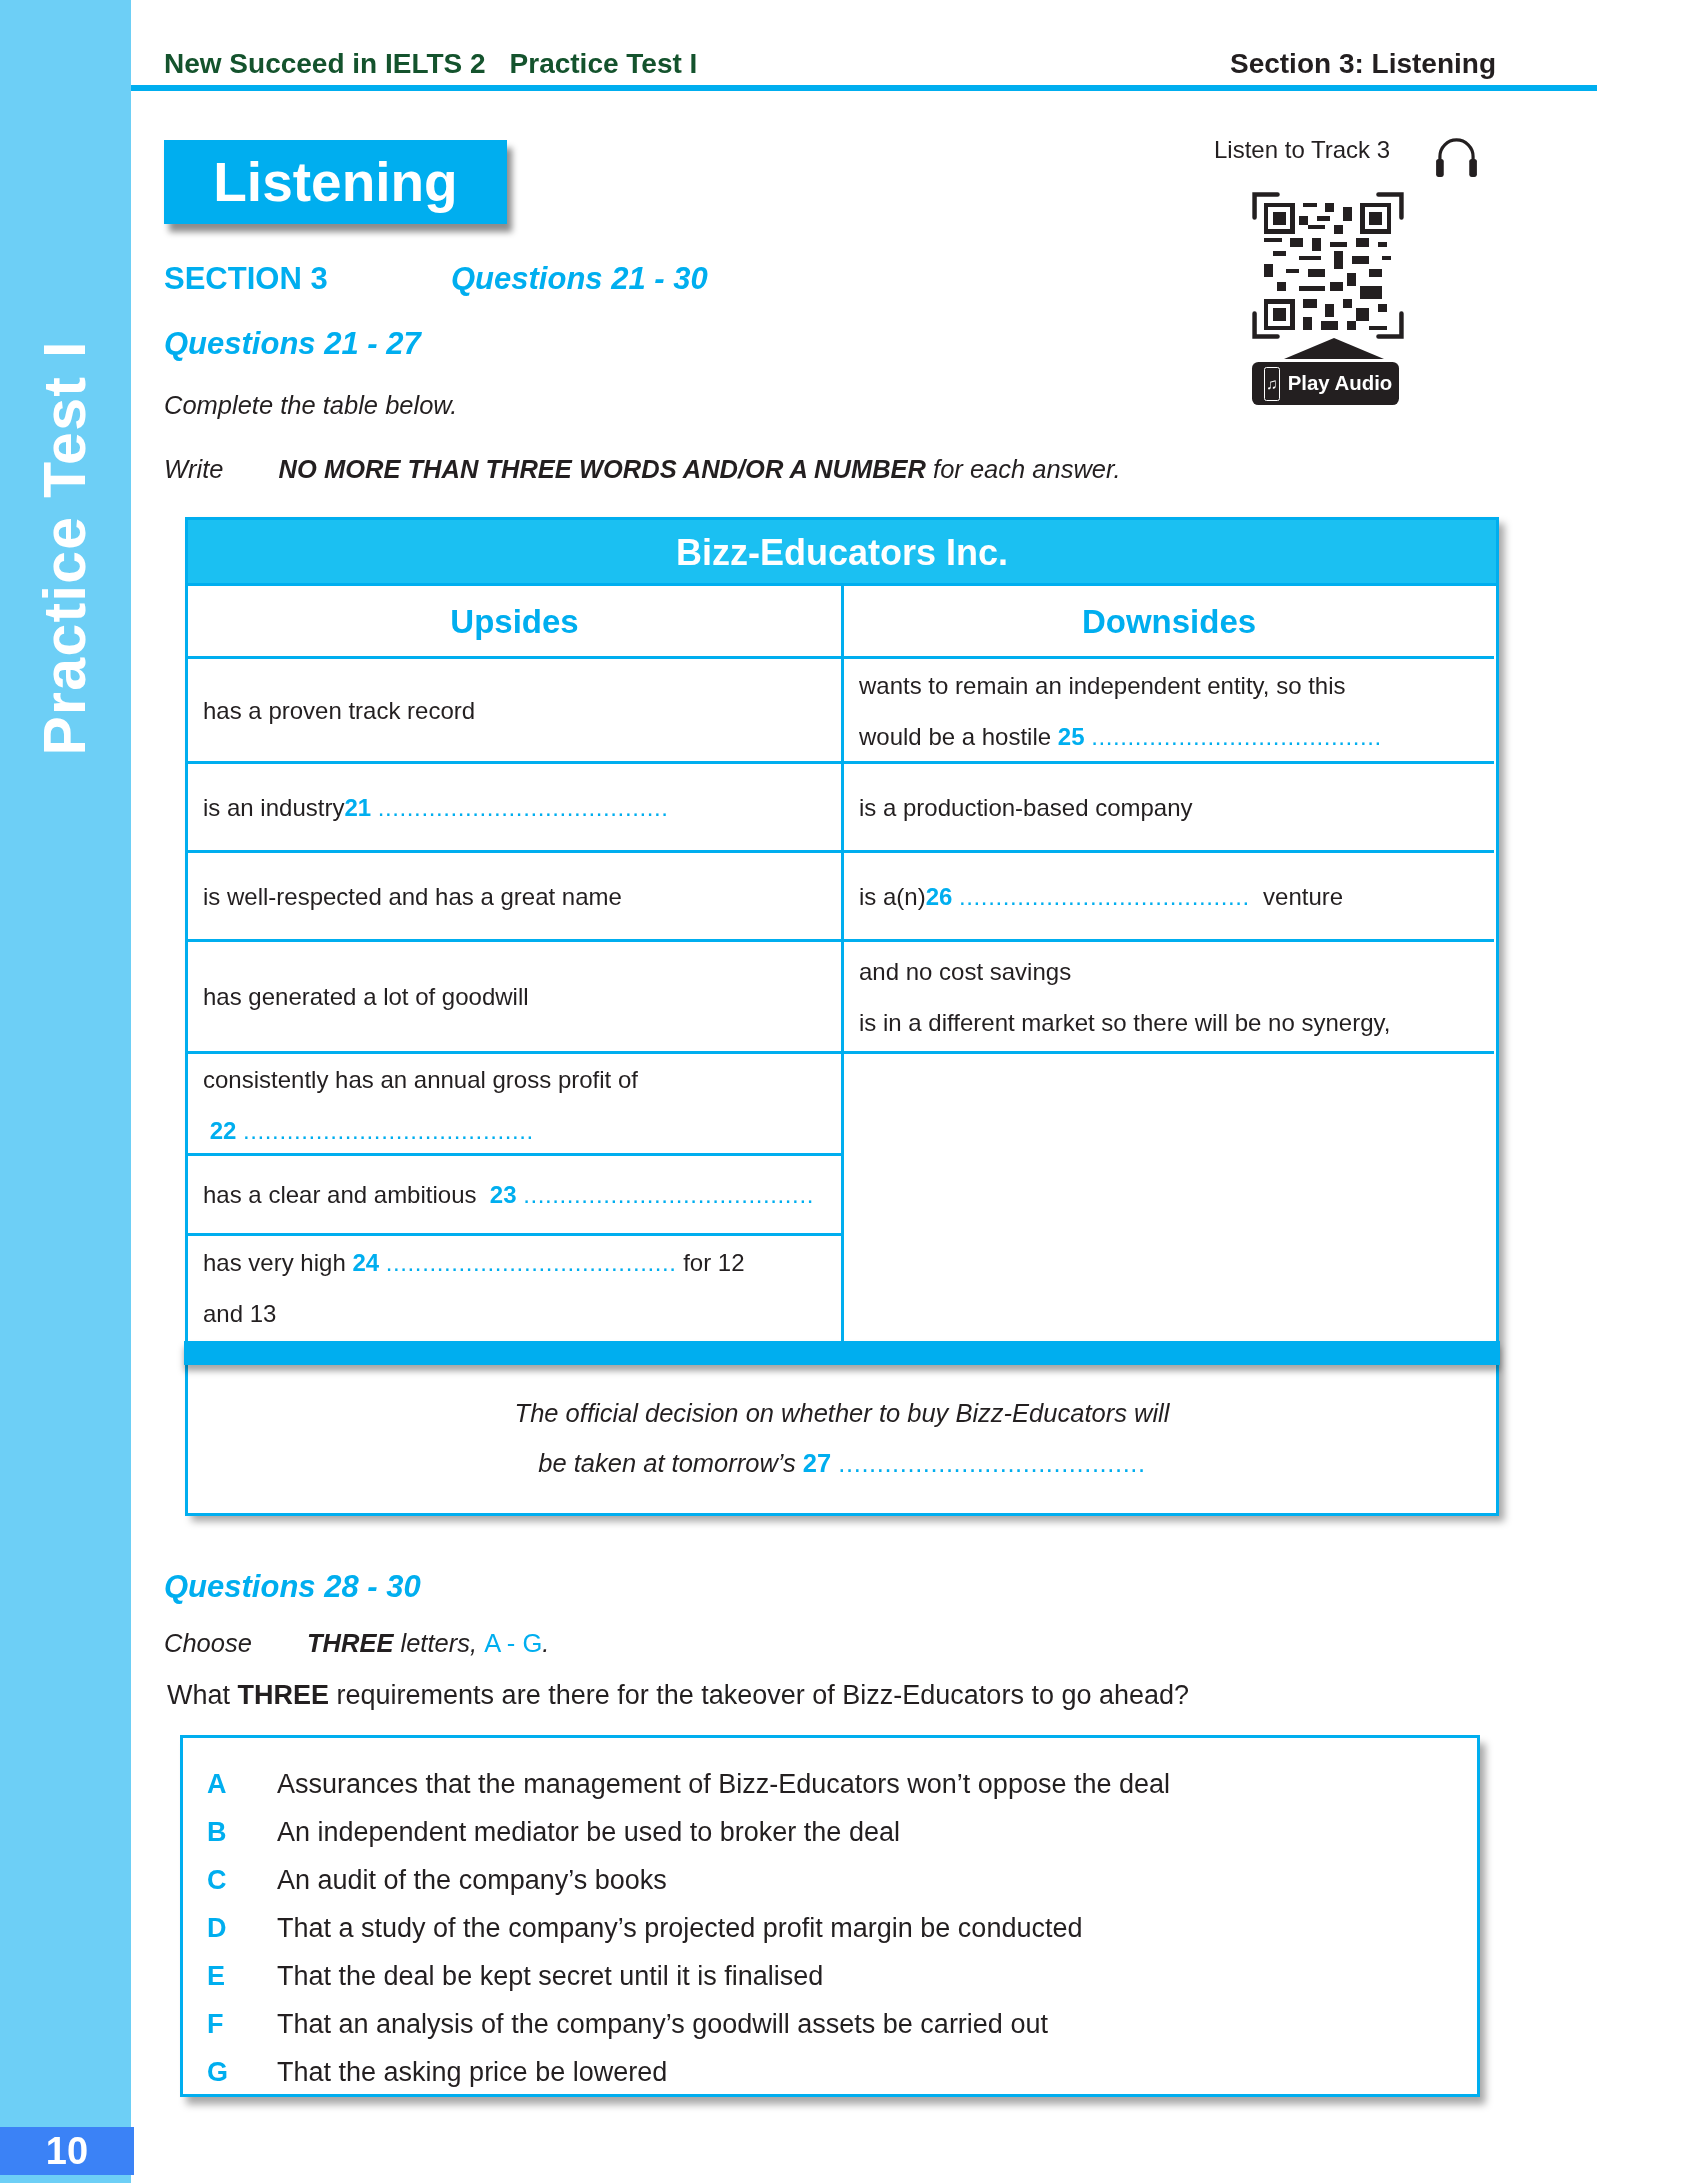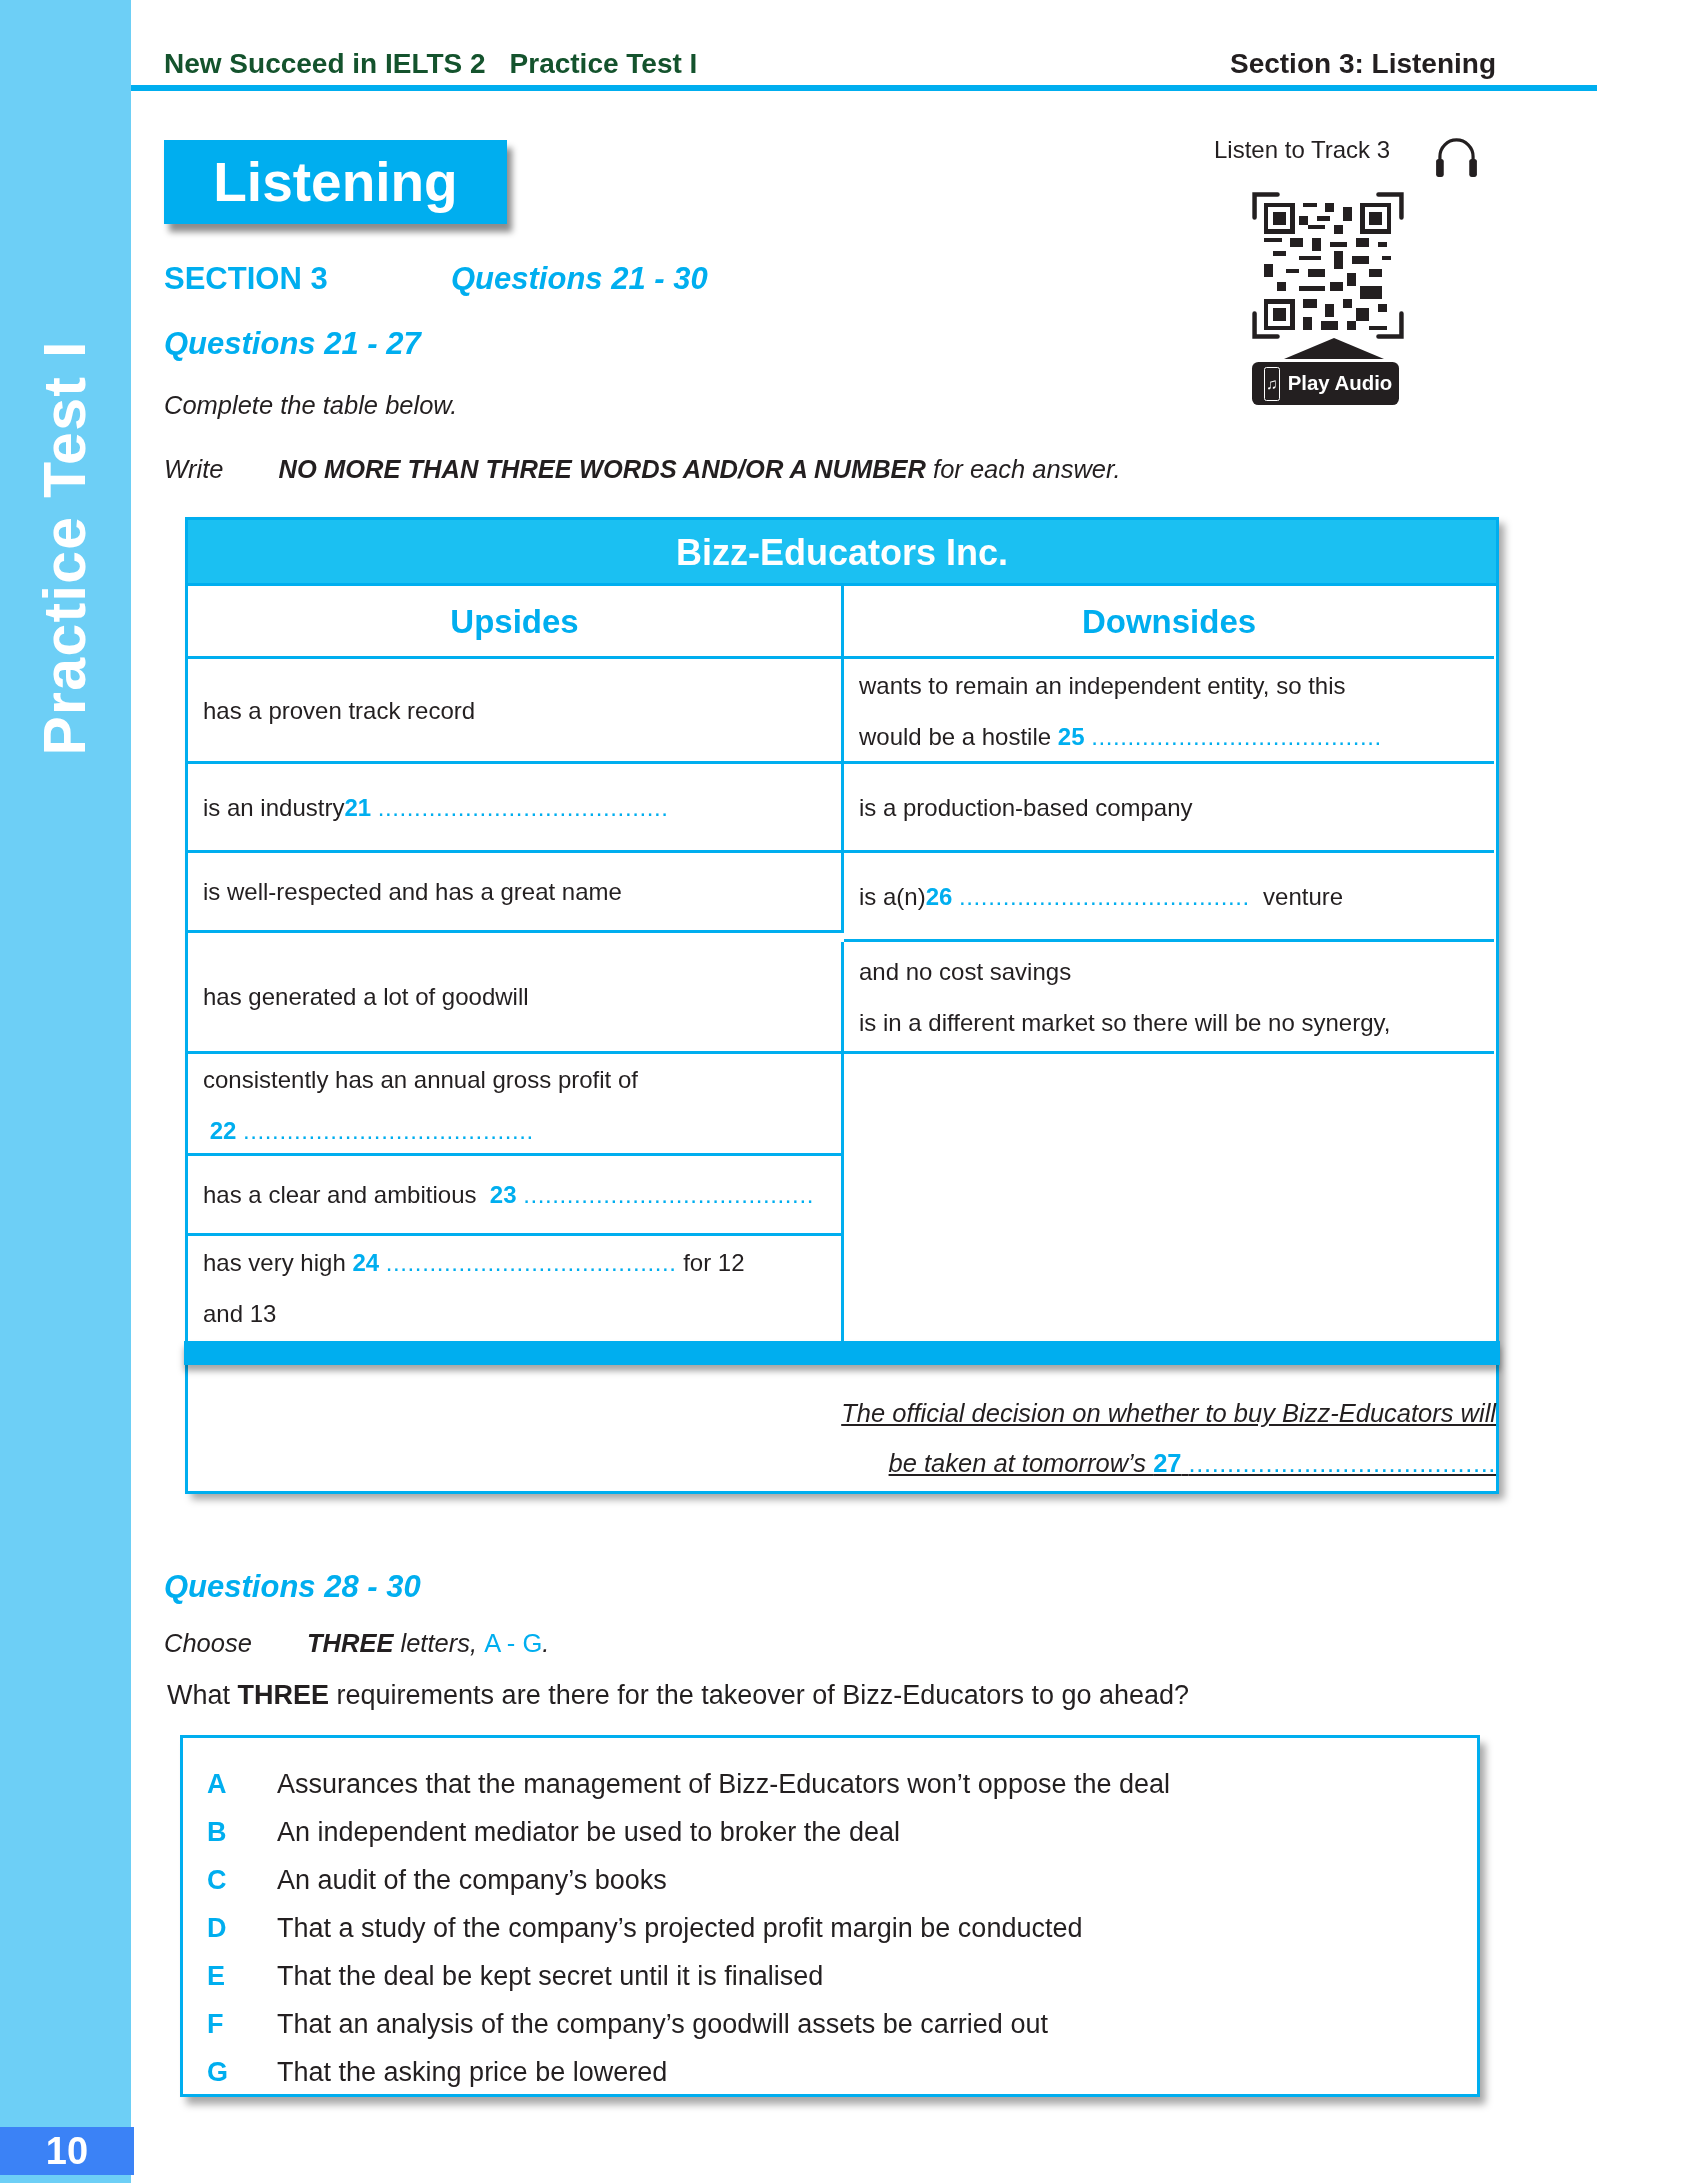--- a/index.html
+++ b/index.html
@@ -40,21 +40,21 @@
   .tbl-grid { display: grid; grid-template-columns: 656px 650px; }
   .cell { border-right: 3.2px solid #00aeef; border-bottom: 3.8px solid #00aeef; font-size: 24px; color: #231f20; padding: 0 15px; display: flex; align-items: center; line-height: 51px; }
   .cell.right { border-right: none; }
   .cell.head { justify-content: center; font-weight: bold; font-size: 33px; color: #00aeef; }
   .cell .txt { display: block; }
   .num { color: #00aeef; font-weight: bold; }
   .dots { color: #00aeef; letter-spacing: 0.6px; }
   .col-left { display: flex; flex-direction: column; }
   .span-empty { border-bottom: none; }
   .footer-bar { height: 24px; background: #00aeef; box-shadow: 0 6.4px 6.4px rgba(0,0,0,0.35); margin: 0 -3.8px; }
-  .footer-note { position: relative; padding: 23px 0 3px; text-align: right; font-style: italic; font-size: 25.5px; line-height: 50px; text-decoration: underline; }
+  .footer-note { position: relative; padding: 23px 0 25px; text-align: center; font-style: italic; font-size: 25.5px; line-height: 50px; }
 
   .opts { position: absolute; left: 180px; top: 1735px; width: 1300px; height: 362px; border: 3.8px solid #00aeef; box-shadow: 6.4px 7.6px 7.6px rgba(0,0,0,0.35); background: #fff; padding-top: 22px; }
   .opt { display: flex; height: 48px; align-items: center; font-size: 27px; }
   .opt-letter { width: 94px; padding-left: 24px; font-weight: bold; color: #00aeef; }
   .opt-text { color: #231f20; }
 </style>
 </head>
 <body>
 
 <div class="sidebar">
@@ -166,21 +166,21 @@
       <span class="txt"><span>would be a hostile </span><span class="num">25</span> <span class="dots">........................................</span></span>
     </div>
 
     <div class="cell" style="height:89px">
       <span>is an industry </span><span class="num">21</span>&nbsp;<span class="dots">........................................</span>
     </div>
     <div class="cell right" style="height:89px">
       <span>is a production-based company</span>
     </div>
 
-    <div class="cell" style="height:80px">
+    <div class="cell" style="height:89px">
       <span>is well-respected and has a great name</span>
     </div>
     <div class="cell right" style="height:89px">
       <span>is a(n) </span><span class="num">26</span>&nbsp;<span class="dots">........................................</span><span style="white-space:pre">  venture</span>
     </div>
 
     <div class="cell" style="height:112px">
       <span>has generated a lot of goodwill</span>
     </div>
     <div class="cell right" style="height:112px; display:block; padding-top:3.8px">

